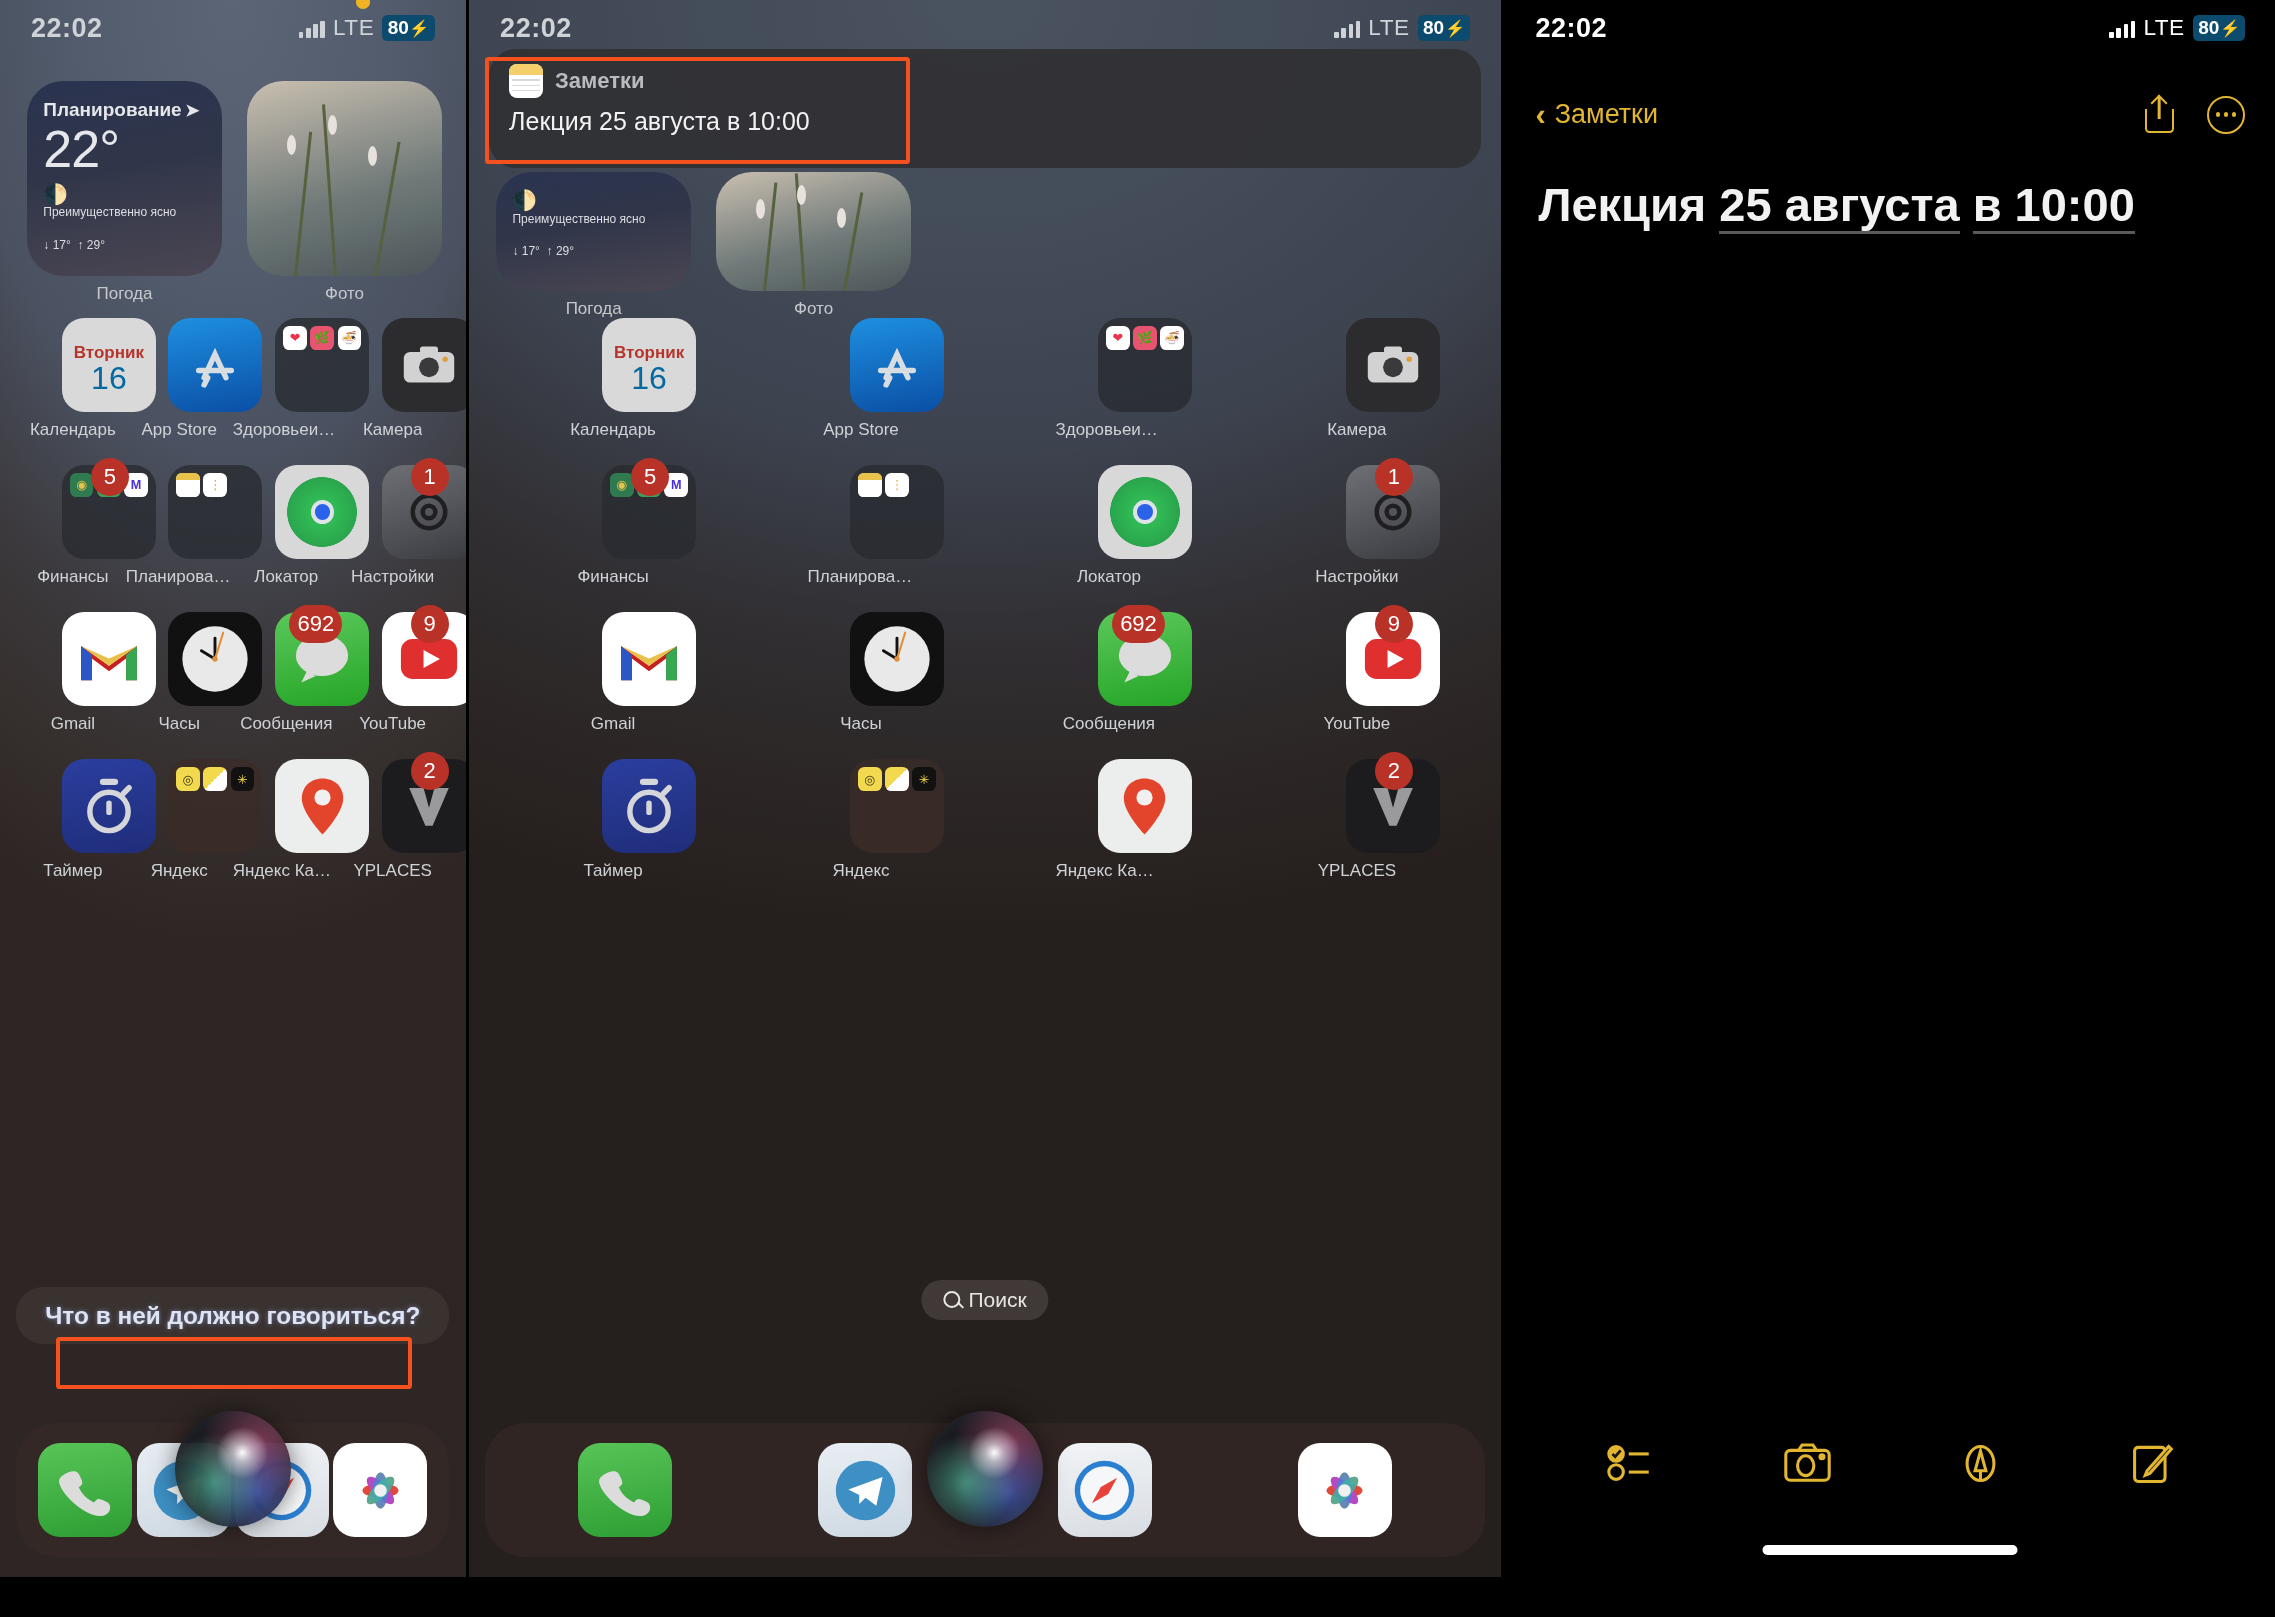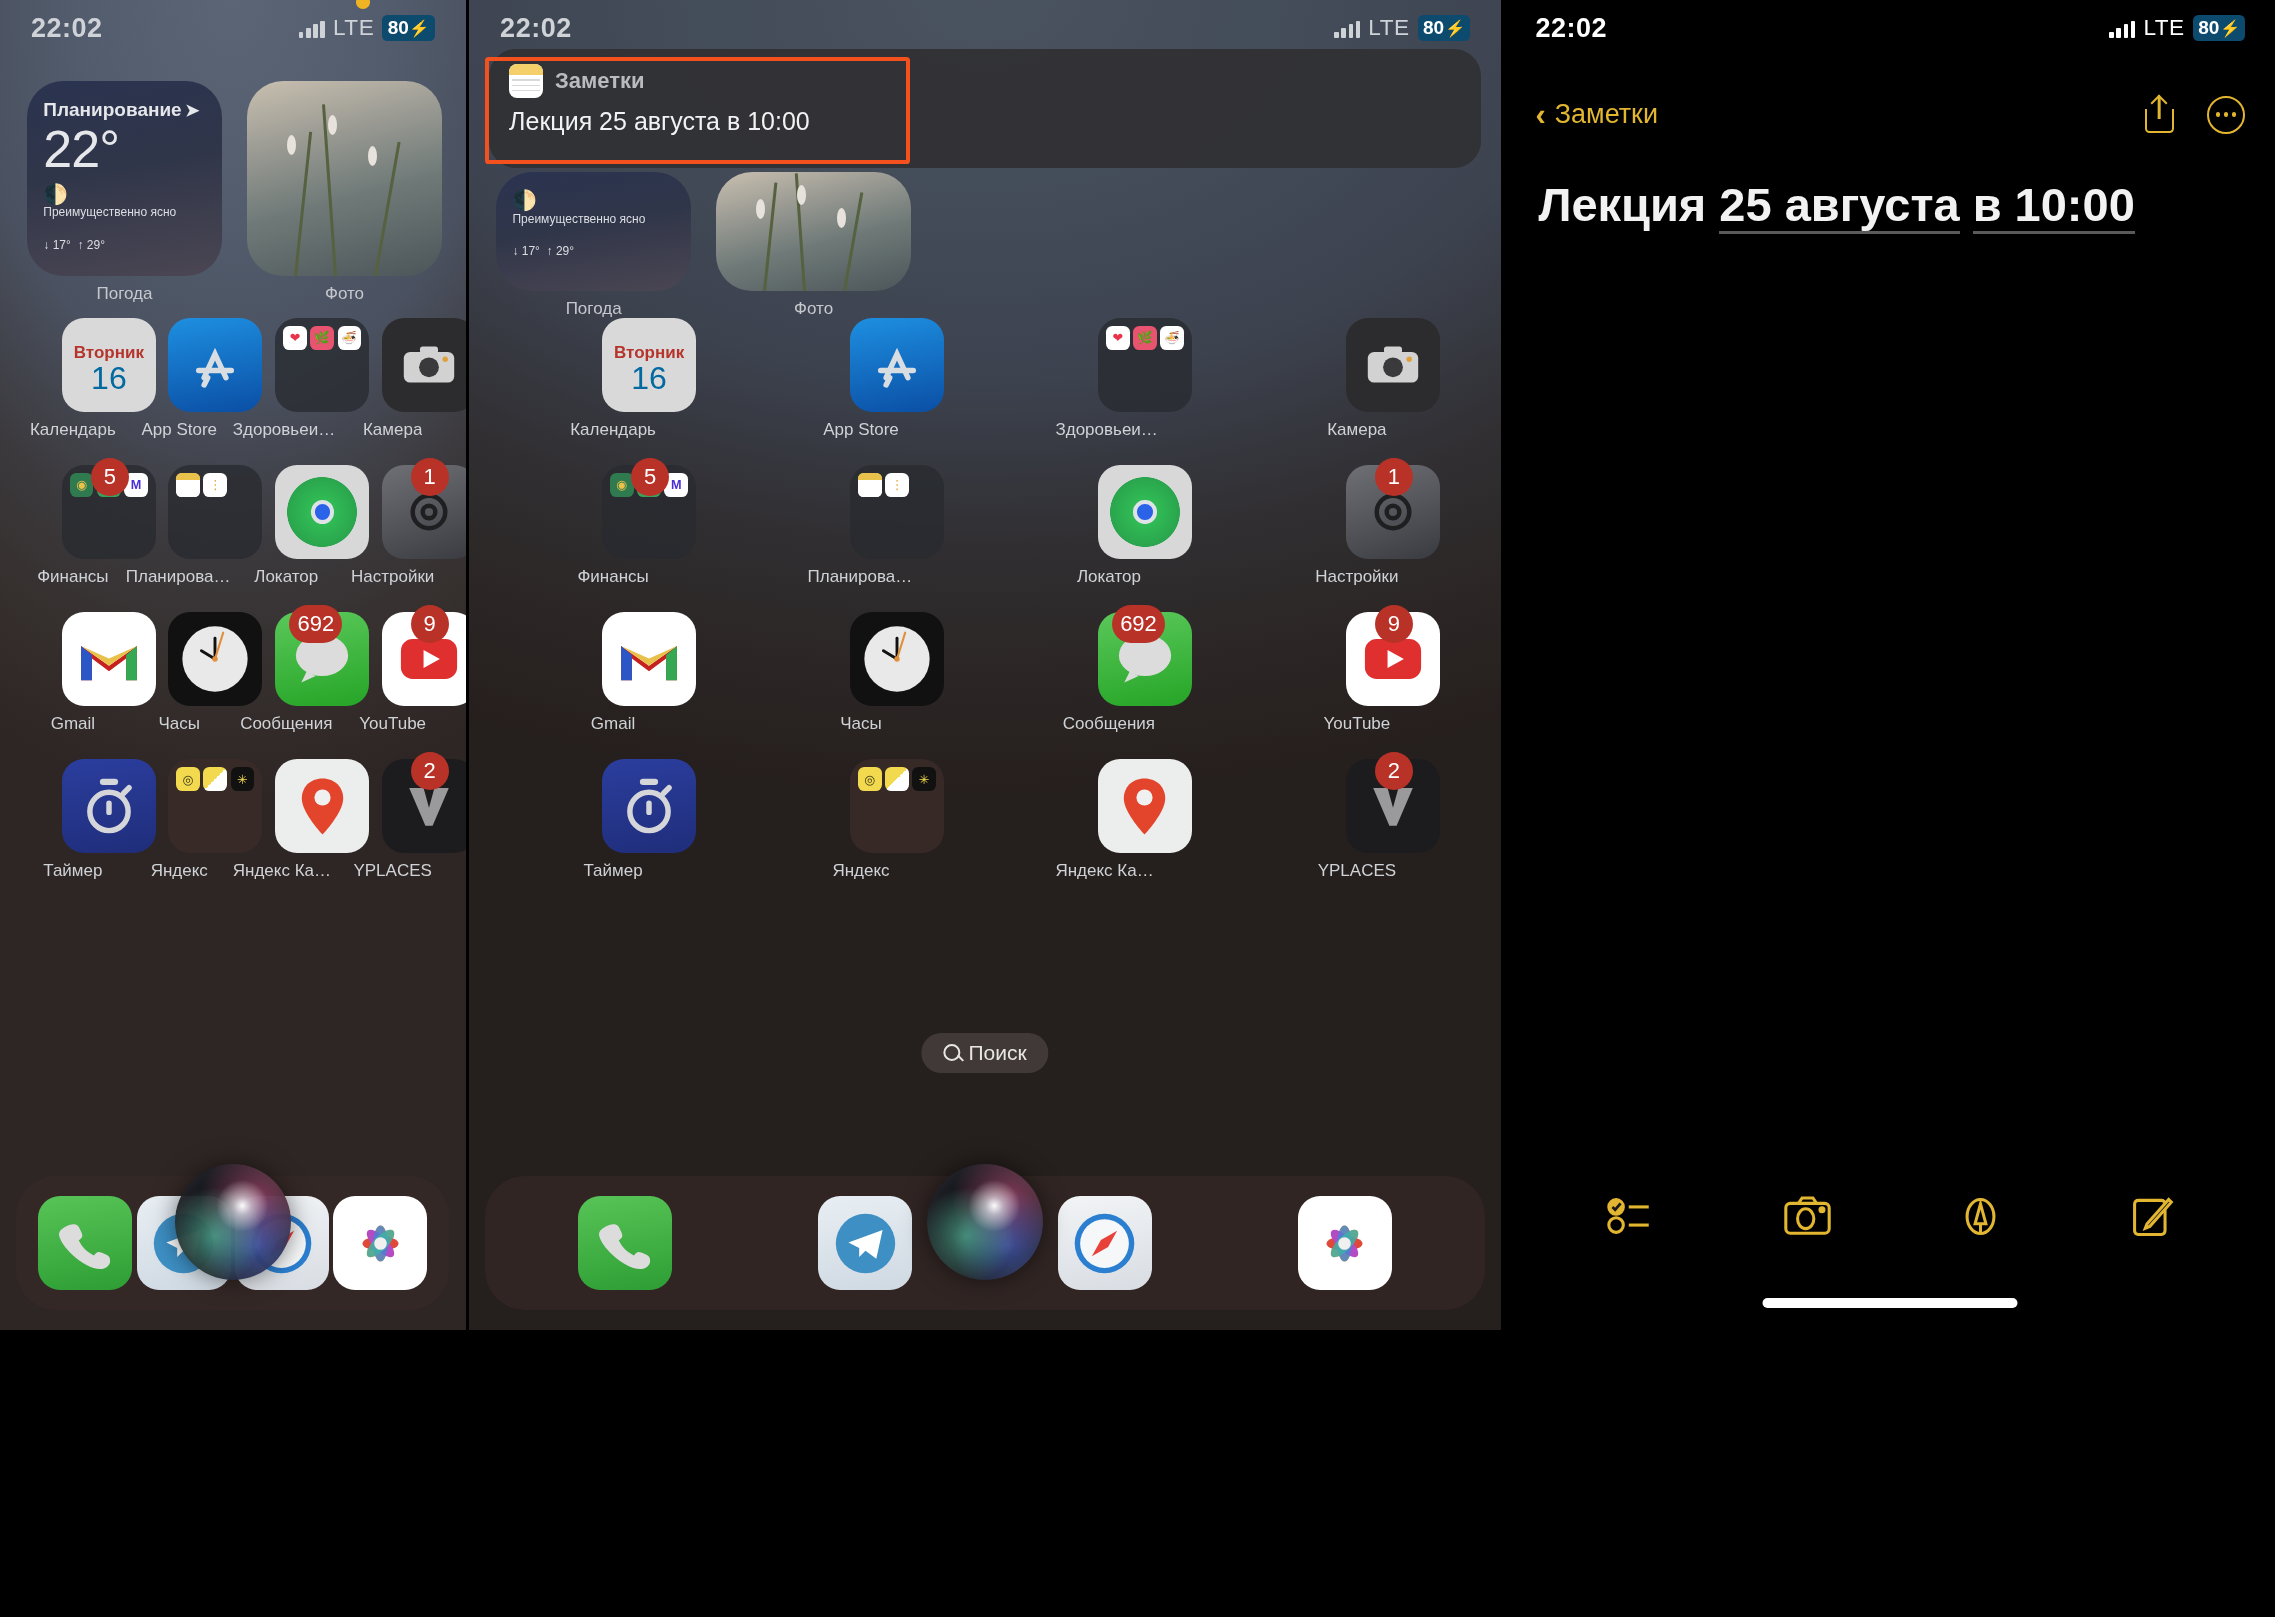--- a/index.html
+++ b/index.html
@@ -5,21 +5,21 @@
   * { box-sizing: border-box; margin: 0; padding: 0; }
   html, body {
     width: 2276px; height: 1617px;
     background: #000;
     font-family: "Liberation Sans", sans-serif;
     overflow: hidden;
   }
   .stage { position: relative; width: 2276px; height: 1617px; display: flex; }
 
   
-  .panel { position: relative; height: 1330px; overflow: hidden; }
+  .panel { position: relative; height: 1577px; overflow: hidden; }
   .panel-home { width: 467px; }
   .panel-notif { width: 1035px; }
   .panel-notes { width: 774px; background: #000; }
 
   
   .wall {
     position: absolute; inset: 0;
     background:
       radial-gradient(ellipse 120% 60% at 50% 0%, #5b6575 0%, #525c6c 28%, #4a5160 48%, #3c3a3e 68%, #36302f 83%, #2e2624 100%);
   }
@@ -467,20 +467,25 @@
           <svg width="54" height="54" viewBox="0 0 60 60">
                 <path d="M8 10 H24 L30 32 L36 10 H52 L34 52 H26 Z" fill="#9a9a9c"></path>
               </svg>
         </div>
         <div class="badge">2</div>
           </div>
         <div class="app-label">YPLACES</div>
       </div>
     </div>
 
+    <div class="siri-prompt-row">
+      <div class="siri-bubble">
+        <div class="siri-text">Что в ней должно говориться?</div>
+      </div>
+    </div>
     <div class="hl-box" style="left:56px; top:1337px; width:356px; height:52px;"></div>
 
     <div class="dock">
       <div class="dock-icon ic-phone">
         <svg width="52" height="52" viewBox="0 0 58 58">
             <path d="M16 8 c5 0 6 2 9 9 c2 5 1 6 -3 9 c4 8 9 13 17 17 c3 -4 4 -5 9 -3 c7 3 9 4 9 9 c0 5 -5 9 -11 9 C27 58 0 31 0 19 C0 13 11 8 16 8 Z" fill="#dcdcdc"></path>
           </svg>
       </div>
       <div class="dock-icon ic-tg">
         <svg width="63" height="63" viewBox="0 0 70 70">

